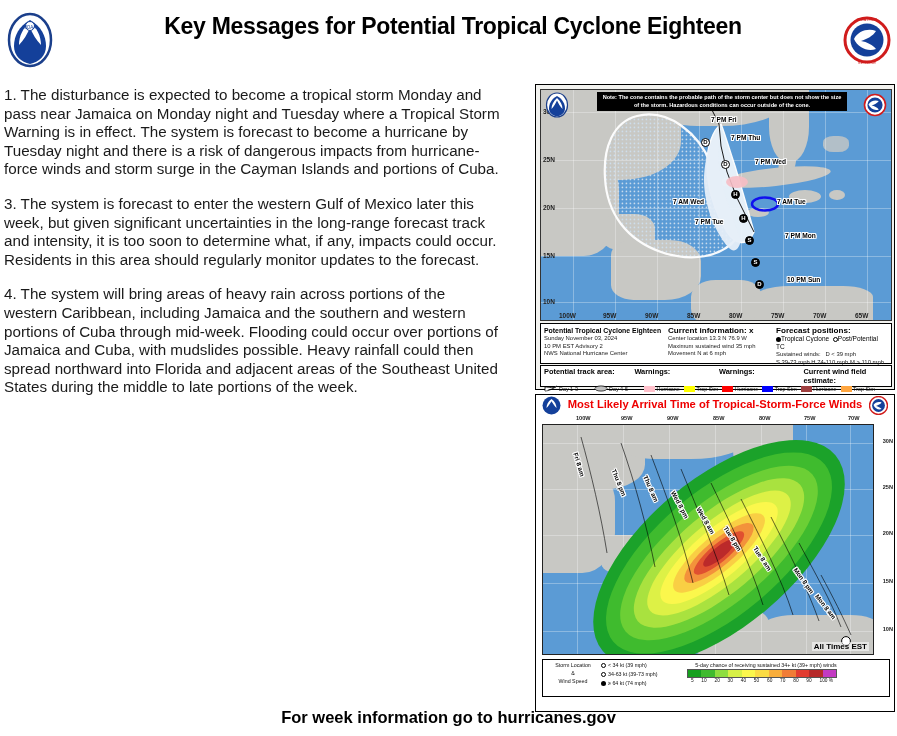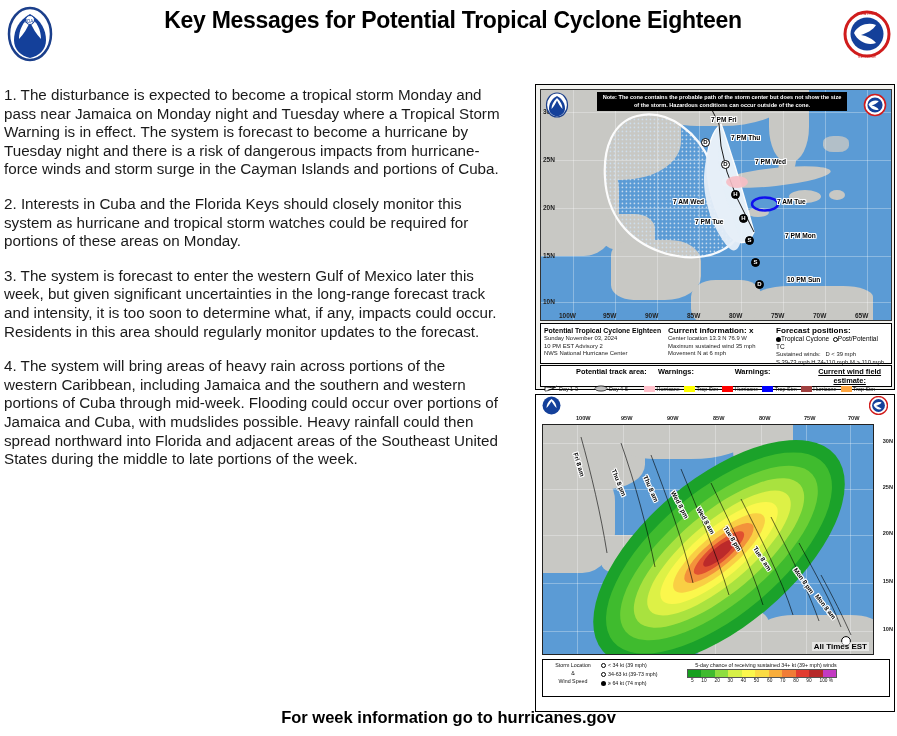--- a/index.html
+++ b/index.html
@@ -6,21 +6,21 @@
   html, body {
     margin: 0; padding: 0;
     width: 897px; height: 736px;
     background: #ffffff;
     font-family: "Liberation Sans", sans-serif;
     overflow: hidden;
   }
   #page { position: relative; width: 897px; height: 736px; background:#fff; }
 
   
-  #header { position:absolute; left:0; top:0; width:897px; height:72px; }
+  #header { position:absolute; left:0; top:6px; width:897px; height:72px; }
   #noaa-logo { position:absolute; left:6px; top:6px; width:48px; height:56px; }
   #nws-logo  { position:absolute; left:843px; top:6px; width:48px; height:56px; }
   #title-block { position:absolute; left:70px; top:6px; width:766px; text-align:center; }
   #main-title {
     font-size:23px; font-weight:bold; color:#000; letter-spacing:-0.3px;
     line-height:28px; white-space:nowrap;
   }
   #sub-title {
     font-size:17px; font-weight:bold; color:#000; margin-top:3px;
     line-height:20px; white-space:nowrap;
@@ -177,21 +177,20 @@
       <circle cx="24" cy="28" r="22" fill="#fff" stroke="#d01c1c" stroke-width="3"></circle>
       <circle cx="24" cy="28" r="16.5" fill="#14409a"></circle>
       <path d="M11 27 C15 19 25 16 33 19 C30 24 24 27 18 29 C24 30 30 33 33 37 C25 40 15 36 11 27 Z" fill="#fff"></path>
       <text x="24" y="9" font-size="4.2" fill="#d01c1c" text-anchor="middle" font-family="Liberation Sans, sans-serif">WEATHER</text>
       <text x="24" y="52" font-size="4.2" fill="#d01c1c" text-anchor="middle" font-family="Liberation Sans, sans-serif">SERVICE</text>
     </svg>
   </div>
 
   <div id="messages">
     <p class="msg">1. The disturbance is expected to become a tropical storm Monday and pass near Jamaica on Monday night and Tuesday where a Tropical Storm Warning is in effect. The system is forecast to become a hurricane by Tuesday night and there is a risk of dangerous impacts from hurricane-force winds and storm surge in the Cayman Islands and portions of Cuba.</p>
-    <p class="msg">2. Interests in Cuba and the Florida Keys should closely monitor this system as hurricane and tropical storm watches could be required for portions of these areas on Monday.</p>
     <p class="msg">3. The system is forecast to enter the western Gulf of Mexico later this week, but given significant uncertainties in the long-range forecast track and intensity, it is too soon to determine what, if any, impacts could occur. Residents in this area should regularly monitor updates to the forecast.</p>
     <p class="msg">4. The system will bring areas of heavy rain across portions of the western Caribbean, including Jamaica and the southern and western portions of Cuba through mid-week. Flooding could occur over portions of Jamaica and Cuba, with mudslides possible. Heavy rainfall could then spread northward into Florida and adjacent areas of the Southeast United States during the middle to late portions of the week.</p>
   </div>
 
   <div id="right-col">
 
     <div id="cone-panel">
 
       <div id="cone-map">
 
@@ -314,24 +313,24 @@
           <div class="ci-l">
             <span>Sustained winds:</span>
             &nbsp;&nbsp;<span>D &lt; 39 mph</span>
           </div>
           <div class="ci-l">S 39-73 mph  H 74-110 mph  M &gt; 110 mph</div>
         </div>
       </div>
 
       <div id="cone-legend">
         <div id="cl-head">
-          <div class="cl-title" style="width:92px;margin-left:32px;">Potential track area:</div>
+          <div class="cl-title" style="width:92px;">Potential track area:</div>
           <div class="cl-title" style="width:86px;">Warnings:</div>
           <div class="cl-title" style="width:86px;">Warnings:</div>
-          <div class="cl-title" style="width:86px;text-align:center;text-decoration:underline;">Current wind field estimate:</div>
+          <div class="cl-title" style="width:86px;text-align:left;">Current wind field estimate:</div>
         </div>
         <div id="cl-items">
           <div class="cl-item" style="width:46px;">
             <svg class="cone-ic" viewBox="0 0 14 7">
               <path d="M1 6 C4 6 9 4 13 1" stroke="#000" fill="none" stroke-width="0.8"></path>
               <path d="M1 6 L1 2 C5 2 10 4 13 1" stroke="#000" fill="#fff" stroke-width="0.8"></path>
             </svg>
             <span>Day 1-3</span>
           </div>
           <div class="cl-item" style="width:46px;">
@@ -369,20 +368,21 @@
       </div>
     </div>
 
     <div id="arrival-panel">
 
       <div id="ar-title-row">
         <svg id="noaa-mini2" viewBox="0 0 19 19">
           <circle cx="9.5" cy="9.5" r="9" fill="#14409a"></circle>
           <path d="M9.5 3 C6 5.5 4.5 9 4.5 12 C6.5 10 8 7.5 9.5 5.2 C11 7.5 12.5 10 14.5 12 C14.5 9 13 5.5 9.5 3 Z" fill="#fff"></path>
         </svg>
+        <div id="ar-title">Most Likely Arrival Time of Tropical-Storm-Force Winds</div>
         <svg id="nws-mini2" viewBox="0 0 19 19">
           <circle cx="9.5" cy="9.5" r="9" fill="#fff" stroke="#d01c1c" stroke-width="1.4"></circle>
           <circle cx="9.5" cy="9.5" r="6.4" fill="#14409a"></circle>
           <path d="M4.5 9 C6 6.5 9.5 5.4 12.6 6.6 C11.3 8.3 9.2 9.2 7 9.9 C9.2 10.4 11.3 11.5 12.6 13.1 C9.5 14.3 6 12.6 4.5 9 Z" fill="#fff"></path>
         </svg>
       </div>
 
       <div id="ar-lonrow">
         <div class="ar-lon" style="left:40px;">100W</div>
         <div class="ar-lon" style="left:85px;">95W</div>

